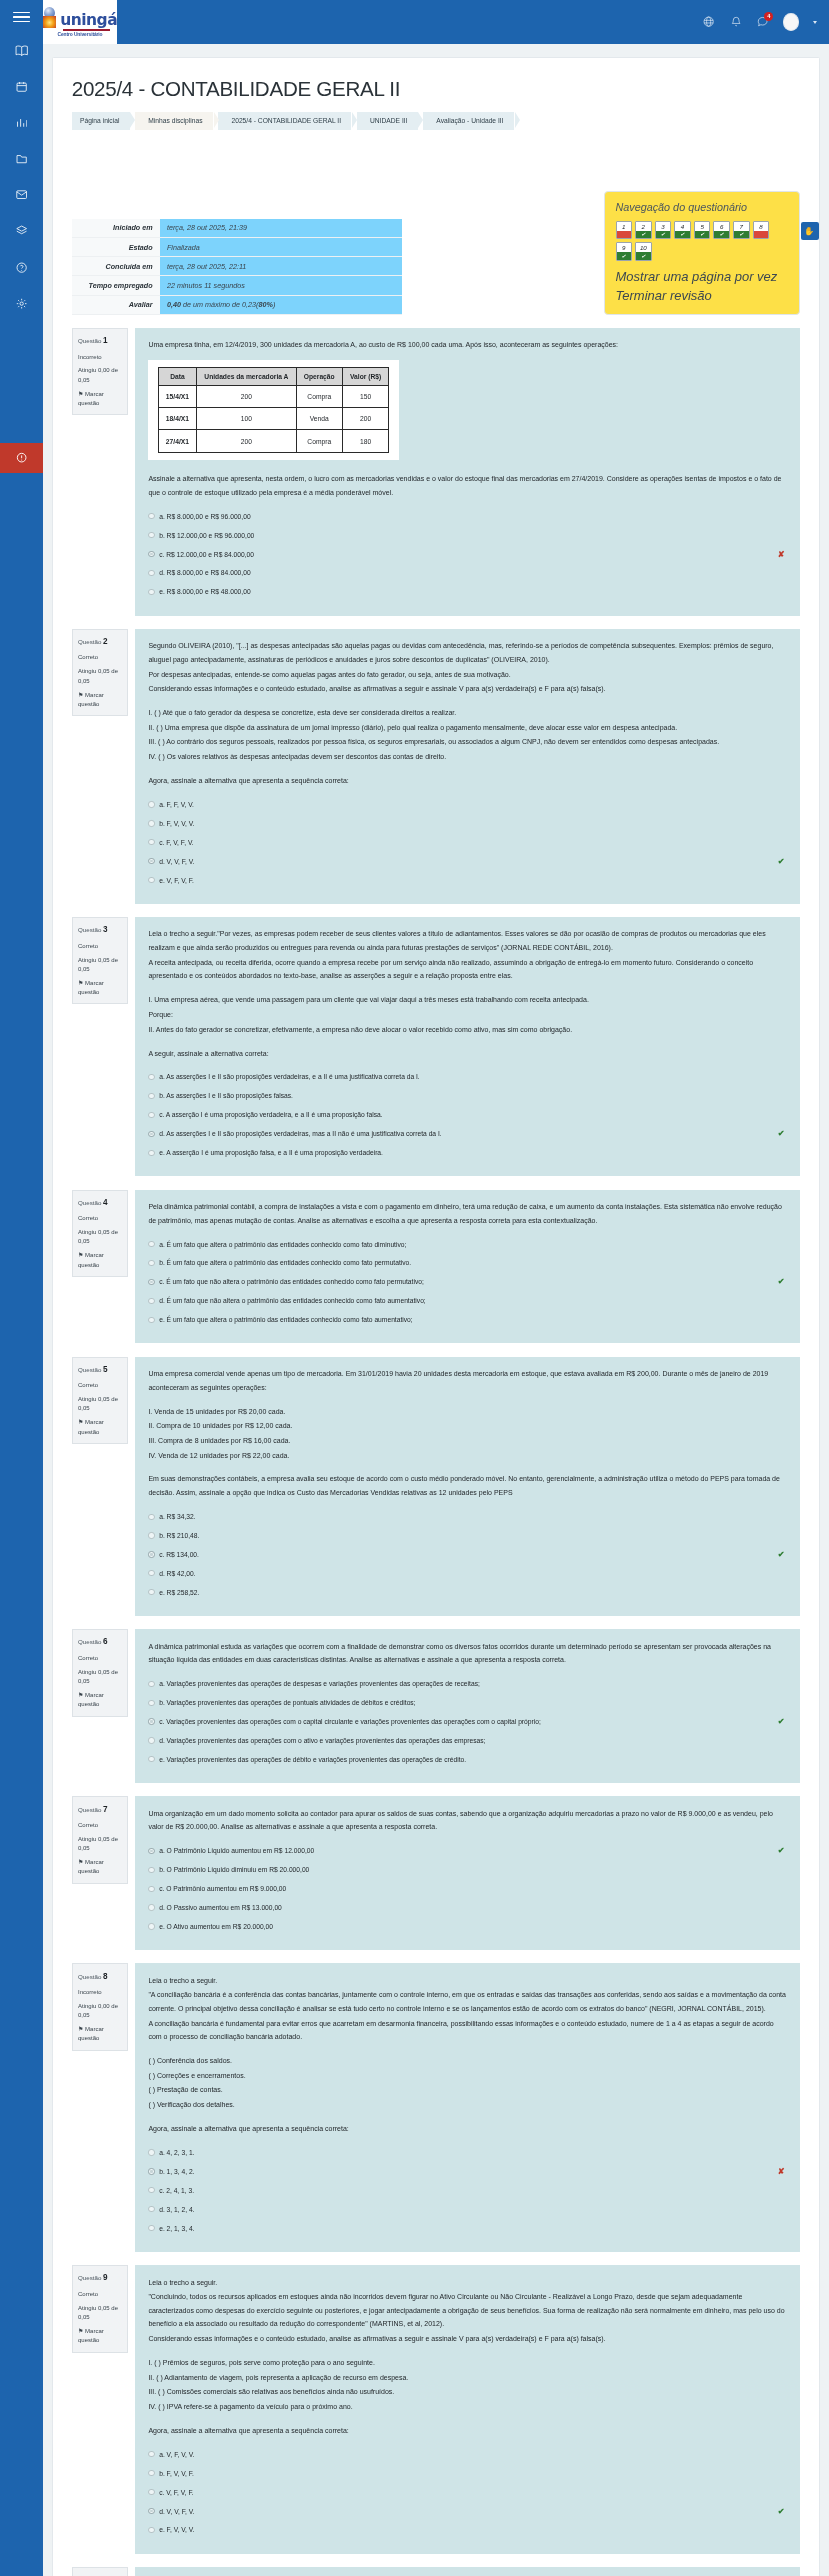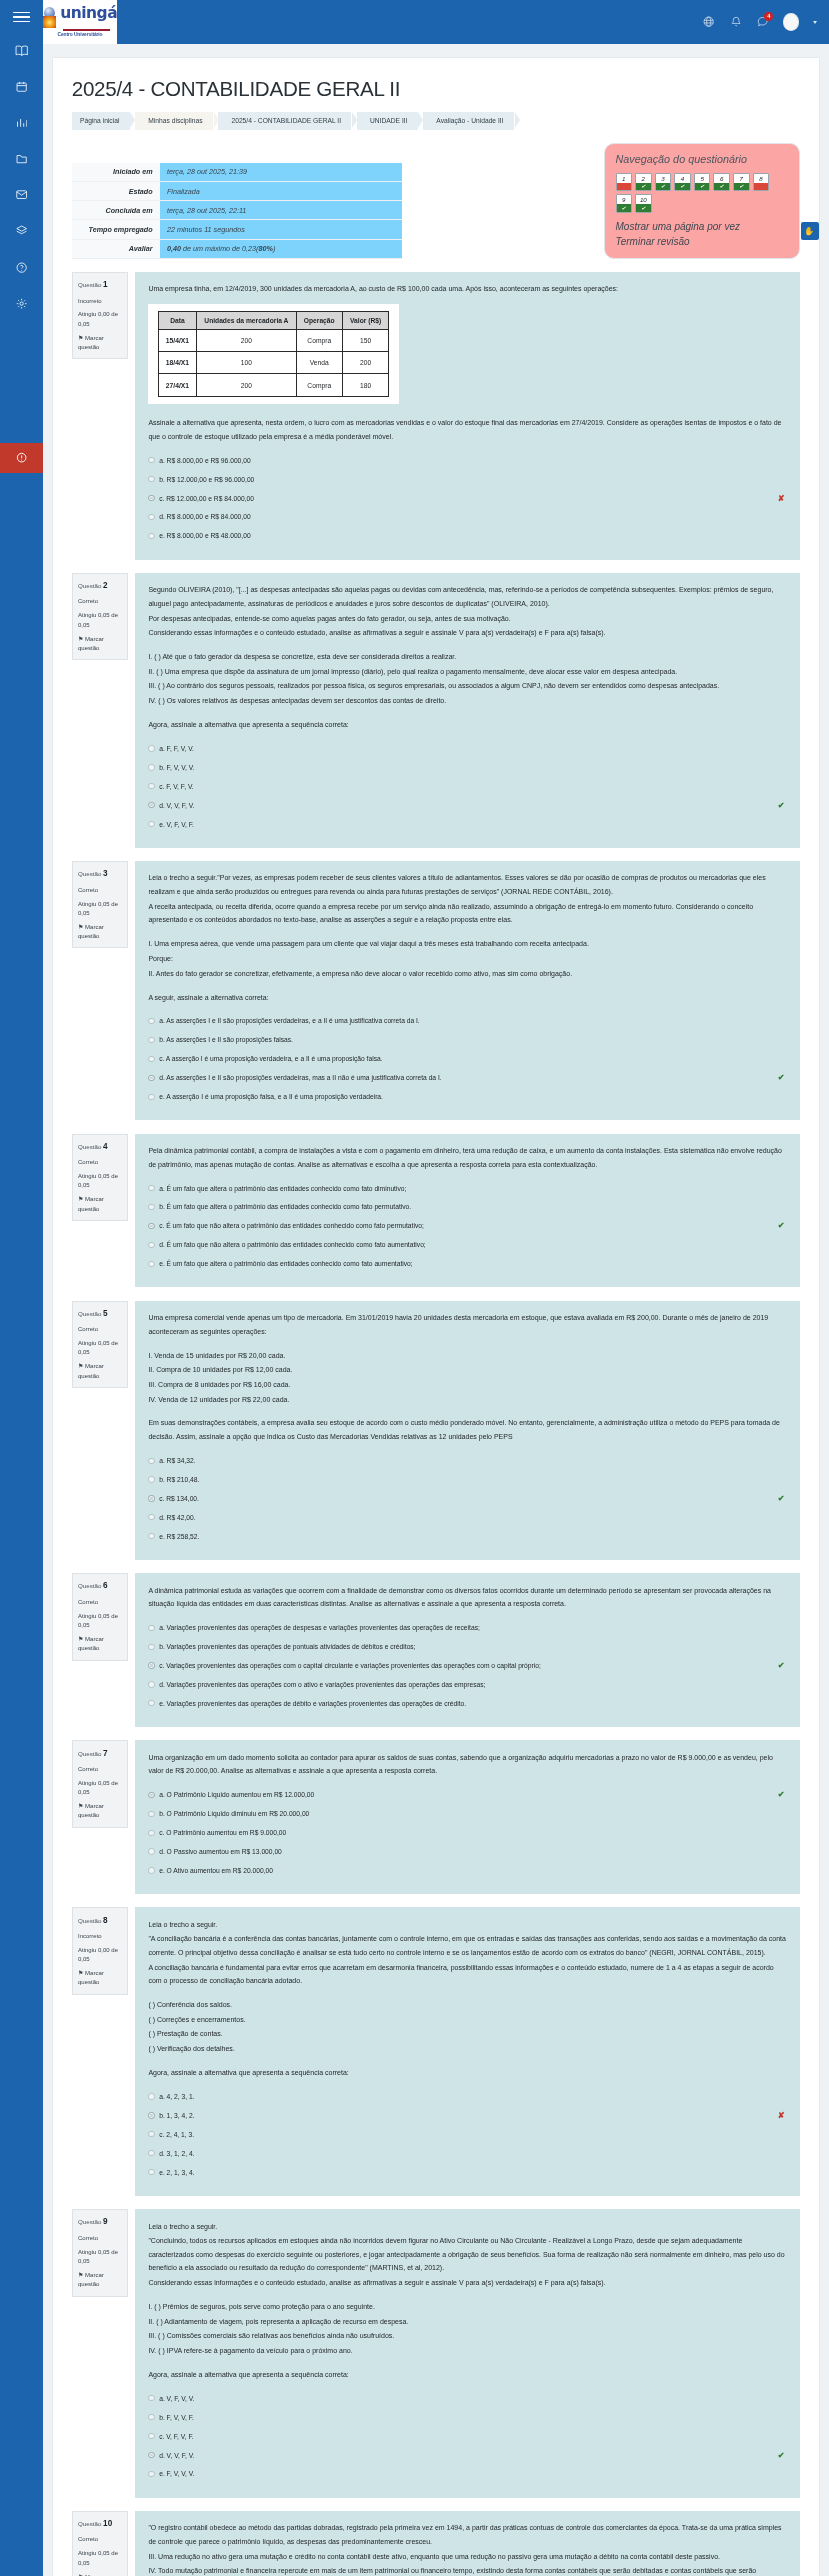--- a/index.html
+++ b/index.html
@@ -39,21 +39,21 @@
   
   .topbar {
     position:absolute; left:43px; top:0; width:786px; height:44px;
     background:#1d64ae; z-index:25;
   }
   .brand {
     position:absolute; left:0px; top:0; width:74px; height:44px;
     background:#ffffff; display:flex; flex-direction:column;
     align-items:center; justify-content:center;
   }
-  .brand-row { display:flex; gap:4px; }
+  .brand-row { display:flex; align-items:flex-end; gap:4px; }
   .brand-mark { position:relative; width:13.4px; height:21.6px; }
   .brand-ball {
     position:absolute; left:1px; top:0; width:11.3px; height:12.4px; border-radius:50%;
     background:radial-gradient(circle at 38% 30%, #e9eef8 0%, #8fa9d6 38%, #2e4f9c 100%);
   }
   .brand-sq {
     position:absolute; left:0px; top:9.3px; width:13.4px; height:12.4px;
     background:radial-gradient(circle at 50% 55%, #ffe680 0%, #f39c12 45%, #c0392b 100%);
   }
   .brand-word { font-family:"DejaVu Sans", sans-serif; font-weight:bold; font-size:15.5px; color:#2e4f9c; letter-spacing:-0.5px; line-height:0.9; }
@@ -106,34 +106,34 @@
   .summary tr { border-bottom:0.5px solid #edf0f2; }
   .summary th {
     text-align:right; padding:4.6px 7.2px; width:88px; font-weight:bold;
     background:#f7f9fa; color:#2a3238; vertical-align:top; white-space:normal;
   }
   .summary td { padding:4.6px 7.2px; color:#3a444c; background:#7dd3fc; }
   .summary td b { font-weight:bold; }
 
   
   .nav-block {
-    width:196px; background:#fca5a5; border:0.5px solid #dfe5ea; border-radius:10px;
-    padding:9.3px 10.3px 10.3px 10.3px; margin-left:auto;
+    width:196px; background:#fde047; border:0.5px solid #dfe5ea; border-radius:4px;
+    padding:9.3px 10.3px 10.3px 10.3px; margin-left:auto;margin-top:48px;
   }
   .nav-title { font-size:10.8px; color:#4a555e; font-weight:normal; margin-bottom:7.2px; }
   .nav-grid { display:flex; flex-wrap:wrap; gap:3.1px; margin-bottom:8.2px; width:160px; }
   .qbtn {
     width:16.5px; height:18.5px; border:0.5px solid #9aa4ad; background:#fff; border-radius:1px;
     display:flex; flex-direction:column; overflow:hidden; cursor:pointer;
   }
   .qbtn .n { flex:1; display:flex; align-items:center; justify-content:center; font-size:6.2px; color:#1d2125; }
   .qbtn .st { height:7.2px; display:flex; align-items:center; justify-content:center; font-size:5.2px; color:#fff; }
   .qbtn .st.ok { background:#2e7d32; }
   .qbtn .st.bad { background:#d9483b; }
-  .nav-link { display:block; font-size:10px; color:#3d4850; margin-top:4.6px; cursor:pointer; }
+  .nav-link { display:block; font-size:13px; color:#3d4850; margin-top:4.6px; cursor:pointer; }
 
   
   .question { display:flex; gap:7.2px; margin-top:13.4px; align-items:flex-start; }
   .qinfo {
     width:56px; flex:0 0 56px; background:#f1f3f5; border:0.5px solid #dde2e6;
     padding:6.2px 5.2px; font-size:6px; color:#3a444c; line-height:1.55;
   }
   .qinfo .qnum { font-size:6.2px; color:#4a555e; margin-bottom:4.6px; }
   .qinfo .qnum b { font-size:8.2px; color:#1d2125; font-weight:bold; }
   .qinfo .state { margin-bottom:4.6px; }

